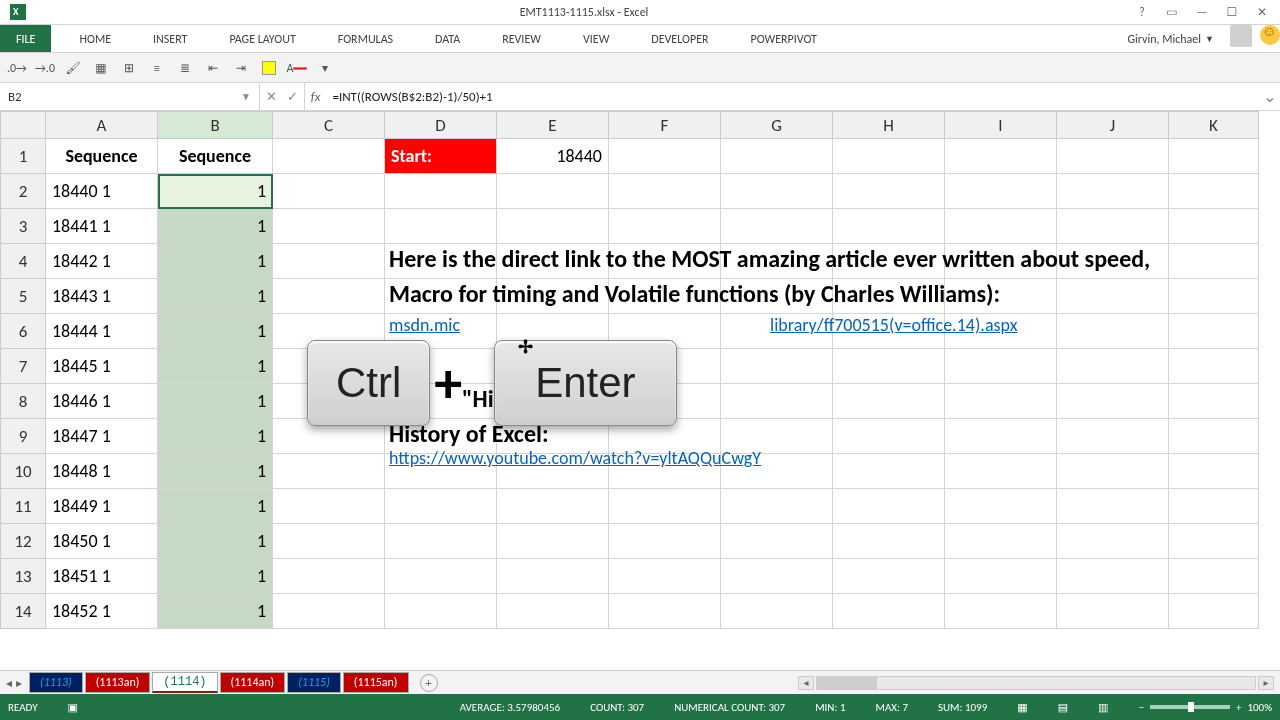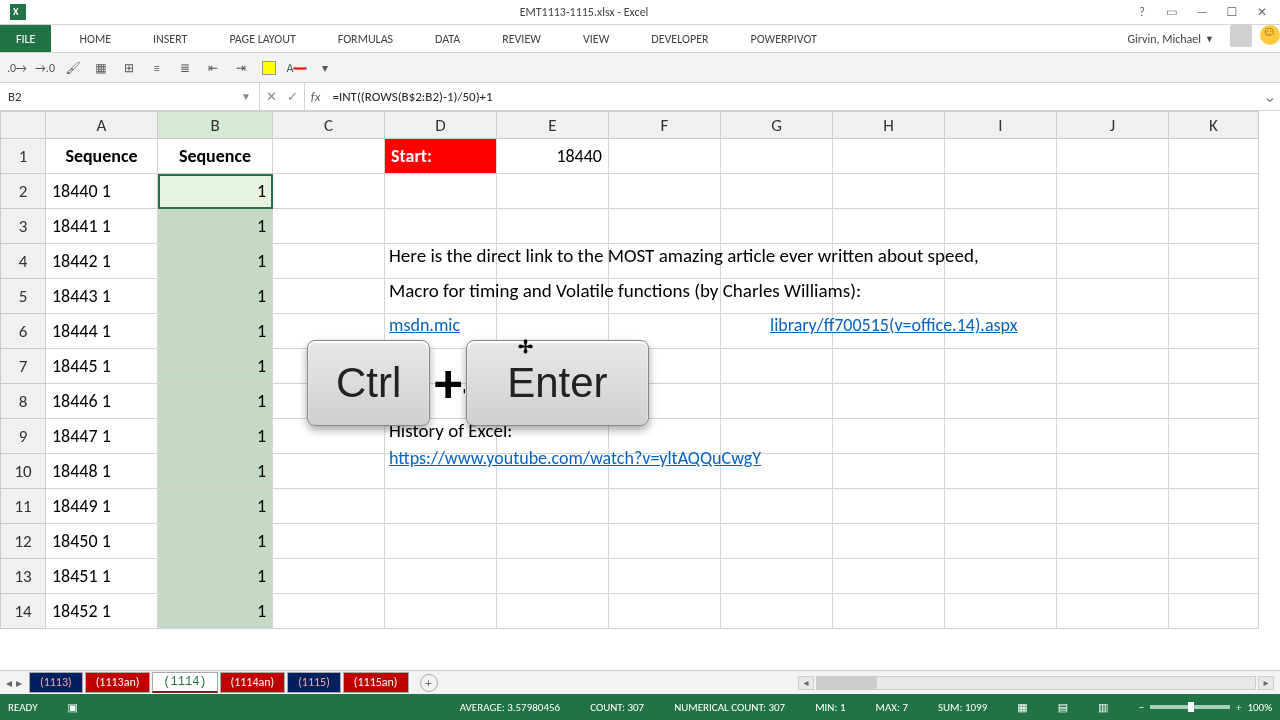--- a/index.html
+++ b/index.html
@@ -59,46 +59,46 @@
 
 .wA { width:112px; } .wB { width:115px; } .wC { width:112px; }
 .wD { width:112px; } .wE { width:112px; } .wF { width:112px; }
 .wG { width:112px; } .wH { width:112px; } .wI { width:112px; }
 .wJ { width:112px; } .wK { width:90px; }
 
 
 .sheetbar { position:absolute; bottom:26px; left:0; right:0; height:24px; display:flex; align-items:center; background:#f3f3f3; border-top:1px solid #ccc; font-size:12px; }
 .sheetbar .nav { display:flex; gap:4px; padding:0 6px; color:#666; }
 .sheetbar .stab { padding:2px 10px; margin:0 1px; border:1px solid #aaa; cursor:pointer; font-size:12px; }
-.stab.blue { background:#002060; color:#fca5a5; }
+.stab.blue { background:#002060; color:#0ea5e9;font-style:italic; }
 .stab.red  { background:#c00000; color:#fff; }
 .stab.active { background:#fff; color:#217346; border-bottom:2px solid #7f1d1d;font-family:Liberation Mono, monospace; }
 .sheetbar .add { margin-left:10px; width:18px; height:18px; border:1px solid #aaa; border-radius:50%; display:flex; align-items:center; justify-content:center; color:#666; cursor:pointer; }
 .sheetbar .hscroll { flex:1; display:flex; justify-content:flex-end; align-items:center; padding-right:6px; gap:2px; }
 .sheetbar .hscroll .track { width:440px; height:14px; background:#e8e8e8; border:1px solid #ccc; position:relative; }
 .sheetbar .hscroll .thumb { position:absolute; left:0; top:0; width:60px; height:12px; background:#cdcdcd; }
 .sheetbar .hscroll .arr { width:16px; height:14px; background:#e8e8e8; border:1px solid #ccc; text-align:center; line-height:12px; font-size:10px; color:#666; cursor:pointer; }
 
 
 .status { position:absolute; bottom:0; left:0; right:0; height:26px; background:#217346; color:#fff; display:flex; align-items:center; font-size:11px; padding:0 8px; gap:30px; }
 .status .spacer { flex:1; }
 .status .zoom { display:flex; align-items:center; gap:6px; }
 .status .ztrack { width:80px; height:4px; background:#a9d0bb; position:relative; }
 .status .ztrack::after { content:""; position:absolute; left:38px; top:-3px; width:6px; height:10px; background:#fff; }
 
 
 .keycap-overlay { position:absolute; left:307px; top:340px; display:flex; align-items:center; gap:4px; z-index:50; }
 .keycap { background:linear-gradient(#e8e8e8,#cfcfcf); border:1px solid #888; border-radius:8px; box-shadow:0 4px 8px rgba(0,0,0,.35), inset 0 2px 2px #fff; padding:18px 28px; font-size:42px; font-family:Arial,sans-serif; color:#222; }
-.keycap.enter { padding:18px 40px; }
+.keycap.enter { padding:18px 40px;margin-left:28px; }
 .plus { font-size:56px; font-weight:bold; color:#000; }
 
 .cursor-plus { position:absolute; left:518px; top:336px; font-size:18px; color:#000; z-index:60; font-weight:bold; pointer-events:none; }
 
 
-.overflow-row { position:absolute; left:389px; font-size:19px; font-weight:normal; z-index:5; pointer-events:none; }
+.overflow-row { position:absolute; left:389px; font-size:24px; font-weight:bold; z-index:5; pointer-events:none; }
 .overflow-link { position:absolute; left:389px; font-size:18px; color:#0563c1; text-decoration:underline; z-index:5; pointer-events:none; }
 </style>
 </head>
 <body>
 
 <div class="titlebar">
   <div class="logo">
       <div class="logo-sq"></div>
     </div>
   <div class="title">EMT1113-1115.xlsx - Excel</div>

